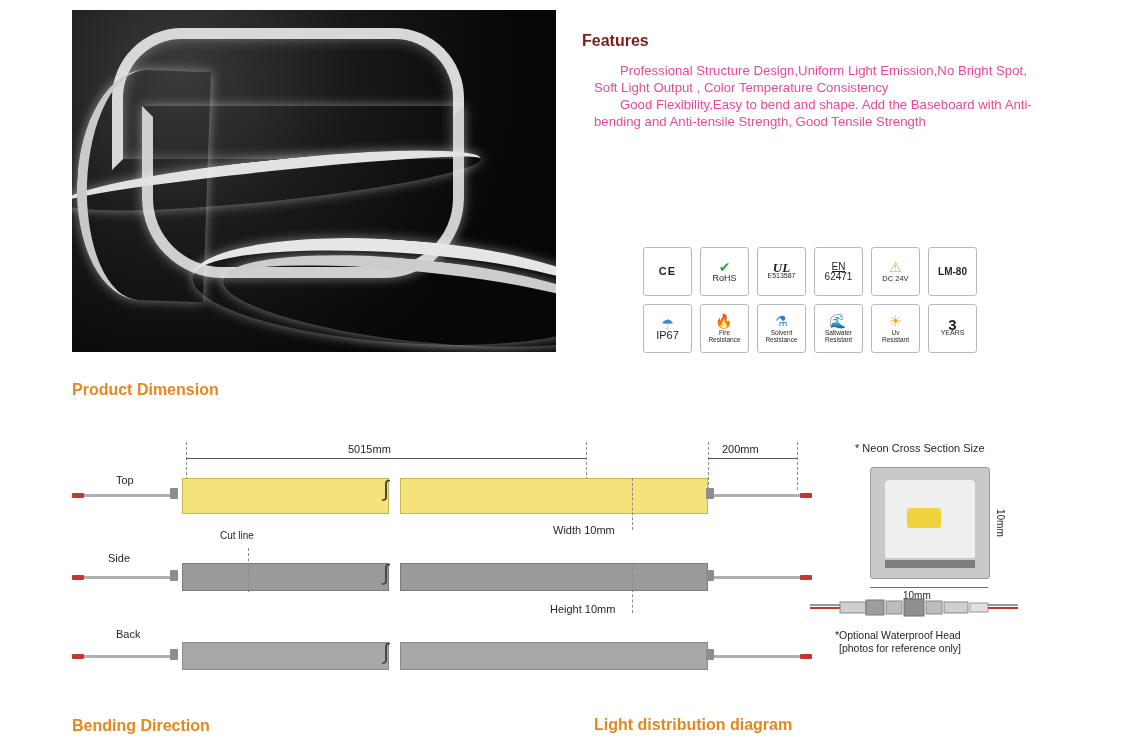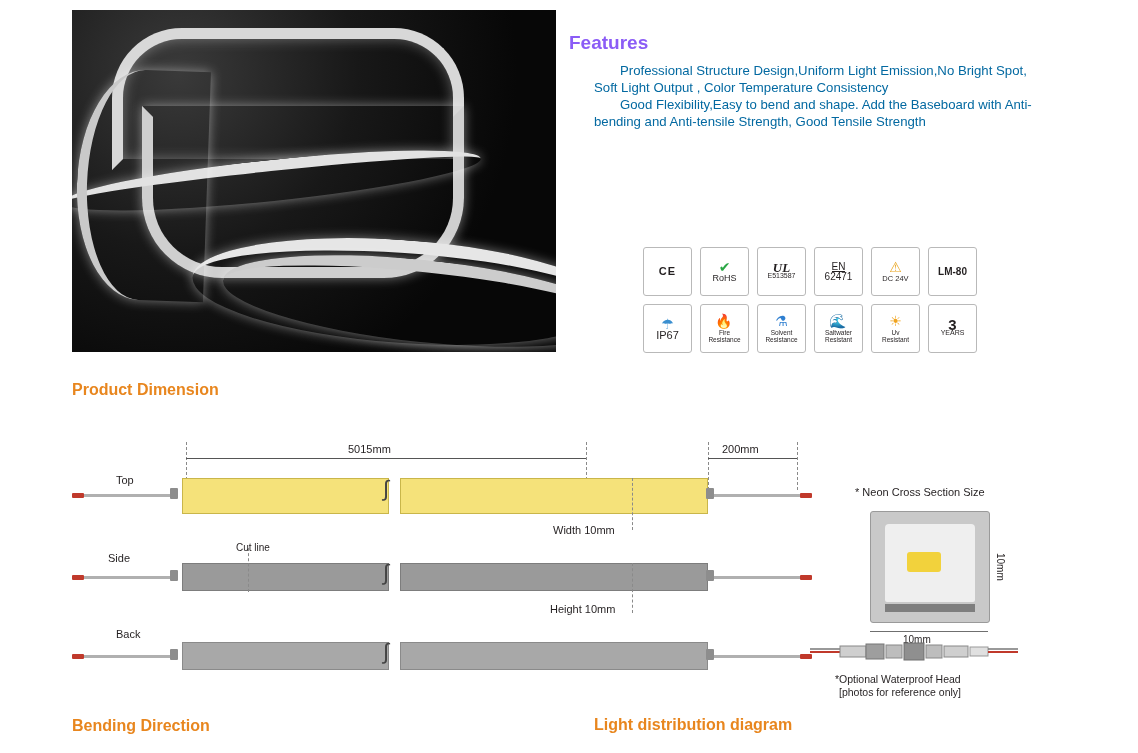--- a/index.html
+++ b/index.html
@@ -32,26 +32,26 @@
   }
   .t1{left:40px;top:18px;width:330px;height:120px;border:11px solid #d8d8d8;border-bottom-color:transparent;border-radius:70px 70px 0 0;box-shadow:0 0 14px rgba(255,255,255,.35) inset;}
   .t2{left:70px;top:96px;width:300px;height:150px;border:11px solid #cfcfcf;border-top-color:transparent;border-radius:0 0 80px 80px;}
   .t3{left:-10px;top:150px;width:420px;height:30px;border-top:11px solid #e2e2e2;border-radius:50%;transform:rotate(-6deg);}
   .t4{left:120px;top:230px;width:420px;height:90px;border-top:13px solid #e6e6e6;border-radius:60%;transform:rotate(4deg);}
   .t5{left:150px;top:250px;width:400px;height:70px;border-top:12px solid #cccccc;border-radius:60%;transform:rotate(6deg);}
   .t6{left:5px;top:60px;width:120px;height:230px;border-left:10px solid #c9c9c9;border-radius:60% 0 0 60%;transform:rotate(2deg);}
 
   
   .features-title{
-    position:absolute;left:569px;top:32px;
-    font-size:19px;font-weight:bold;color:#8b5cf6;
+    position:absolute;left:582px;top:32px;
+    font-size:16px;font-weight:bold;color:#7f1d1d;
   }
   .features-body{
     position:absolute;left:594px;top:62px;width:450px;
-    font-size:13.2px;line-height:17px;color:#0369a1;
+    font-size:13.2px;line-height:17px;color:#ec4899;
   }
   .features-body p{margin:0;text-indent:26px;}
 
   
   .cert-grid{position:absolute;left:643px;top:247px;}
   .cert-row{display:flex;gap:8px;margin-bottom:8px;}
   .cert{
     width:47px;height:47px;border:1px solid #b9b9b9;border-radius:3px;
     background:#fff;display:flex;flex-direction:column;
     align-items:center;justify-content:center;
@@ -97,21 +97,21 @@
   }
   .strip-back{
     position:absolute;height:26px;background:#a8a8a8;border:1px solid #8a8a8a;
   }
   .dash-v{position:absolute;width:0;border-left:1px dashed #8a8a8a;}
   .solid-h{position:absolute;height:0;border-top:1px solid #6f6f6f;}
   .arrow-line{position:absolute;height:0;border-top:1px solid #555;}
   .break{position:absolute;font-size:22px;color:#444;line-height:1;}
 
   
-  .cross{position:absolute;left:855px;top:437px;width:230px;height:230px;margin-top:44px;}
+  .cross{position:absolute;left:855px;top:437px;width:230px;height:230px;}
   .cross-box{
     position:absolute;left:15px;top:30px;width:118px;height:110px;
     background:#c9c9c9;border:1px solid #9a9a9a;border-radius:3px;
   }
   .cross-inner{
     position:absolute;left:14px;top:12px;width:90px;height:78px;
     background:#efefef;border-radius:4px 4px 2px 2px;
   }
   .cross-chip{
     position:absolute;left:36px;top:40px;width:34px;height:20px;
@@ -241,21 +241,21 @@
     <div class="strip-top" style="left:328px;top:48px;width:306px;height:34px;"></div>
     <div class="wcap" style="left:634px;top:58px;"></div>
     <div class="wire" style="left:642px;top:64px;width:86px;">
         <span class="tip"></span>
       </div>
 
     <div class="dash-v" style="left:560px;top:48px;height:52px;"></div>
     <div class="lbl" style="left:481px;top:94px;">Width 10mm</div>
 
     <div class="lbl" style="left:36px;top:122px;">Side</div>
-    <div class="smlbl" style="left:148px;top:112px;margin-left:16px;">Cut line</div>
+    <div class="smlbl" style="left:148px;top:100px;">Cut line</div>
     <div class="wire" style="left:12px;top:146px;width:86px;">
         <span class="tipl"></span>
       </div>
     <div class="wcap" style="left:98px;top:140px;"></div>
     <div class="strip-side" style="left:110px;top:133px;width:205px;"></div>
     <div class="break" style="left:311px;top:132px;">∫</div>
     <div class="strip-side" style="left:328px;top:133px;width:306px;"></div>
     <div class="wcap" style="left:634px;top:140px;"></div>
     <div class="wire" style="left:642px;top:146px;width:86px;">
         <span class="tip"></span>

